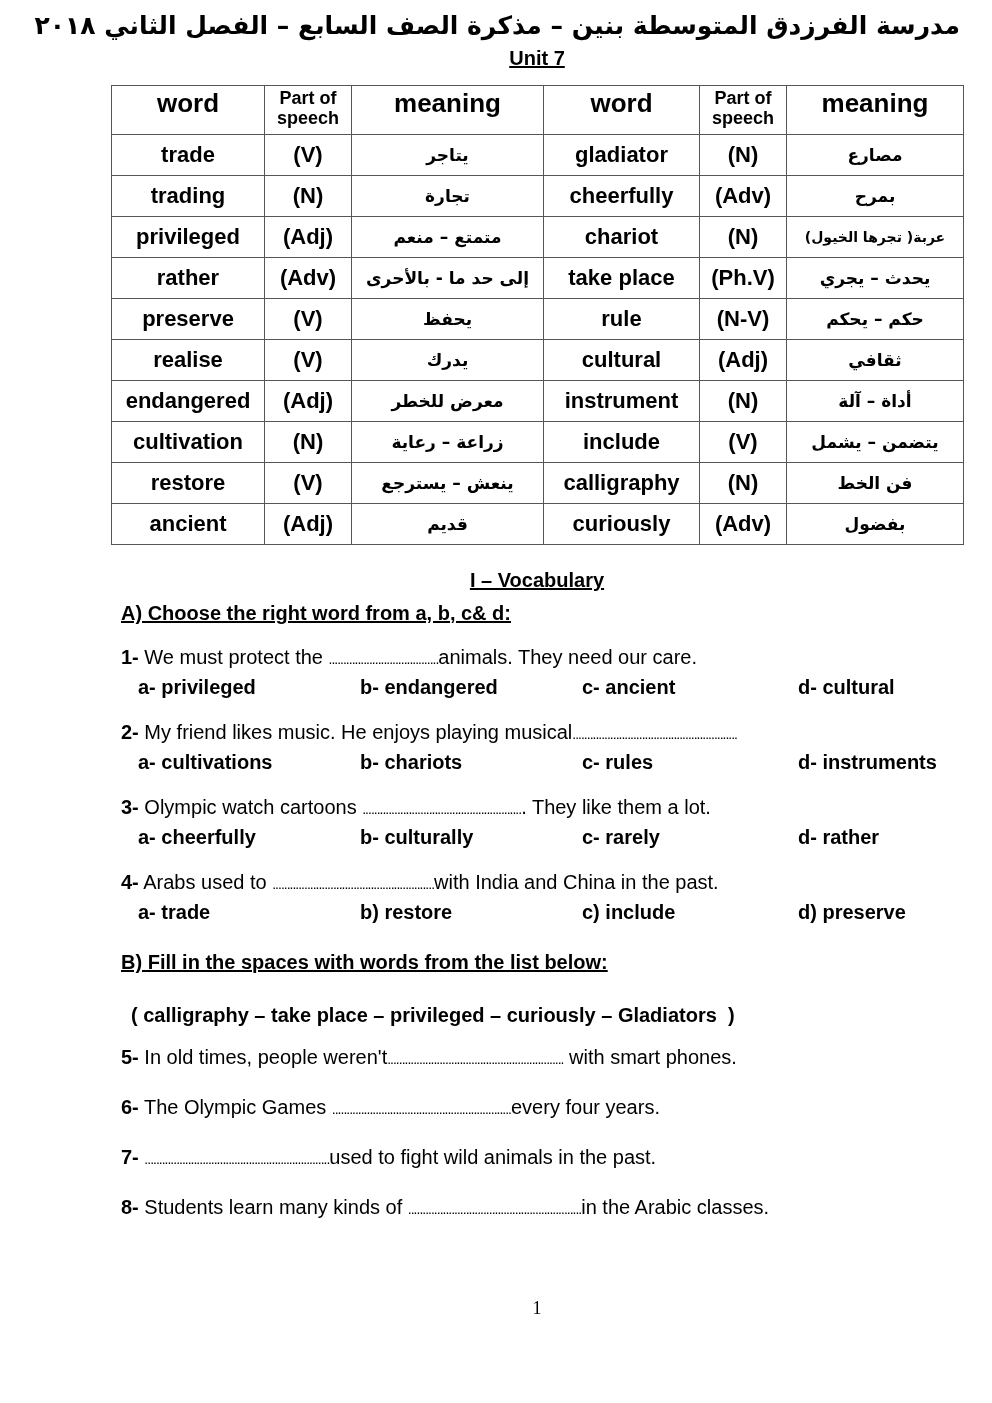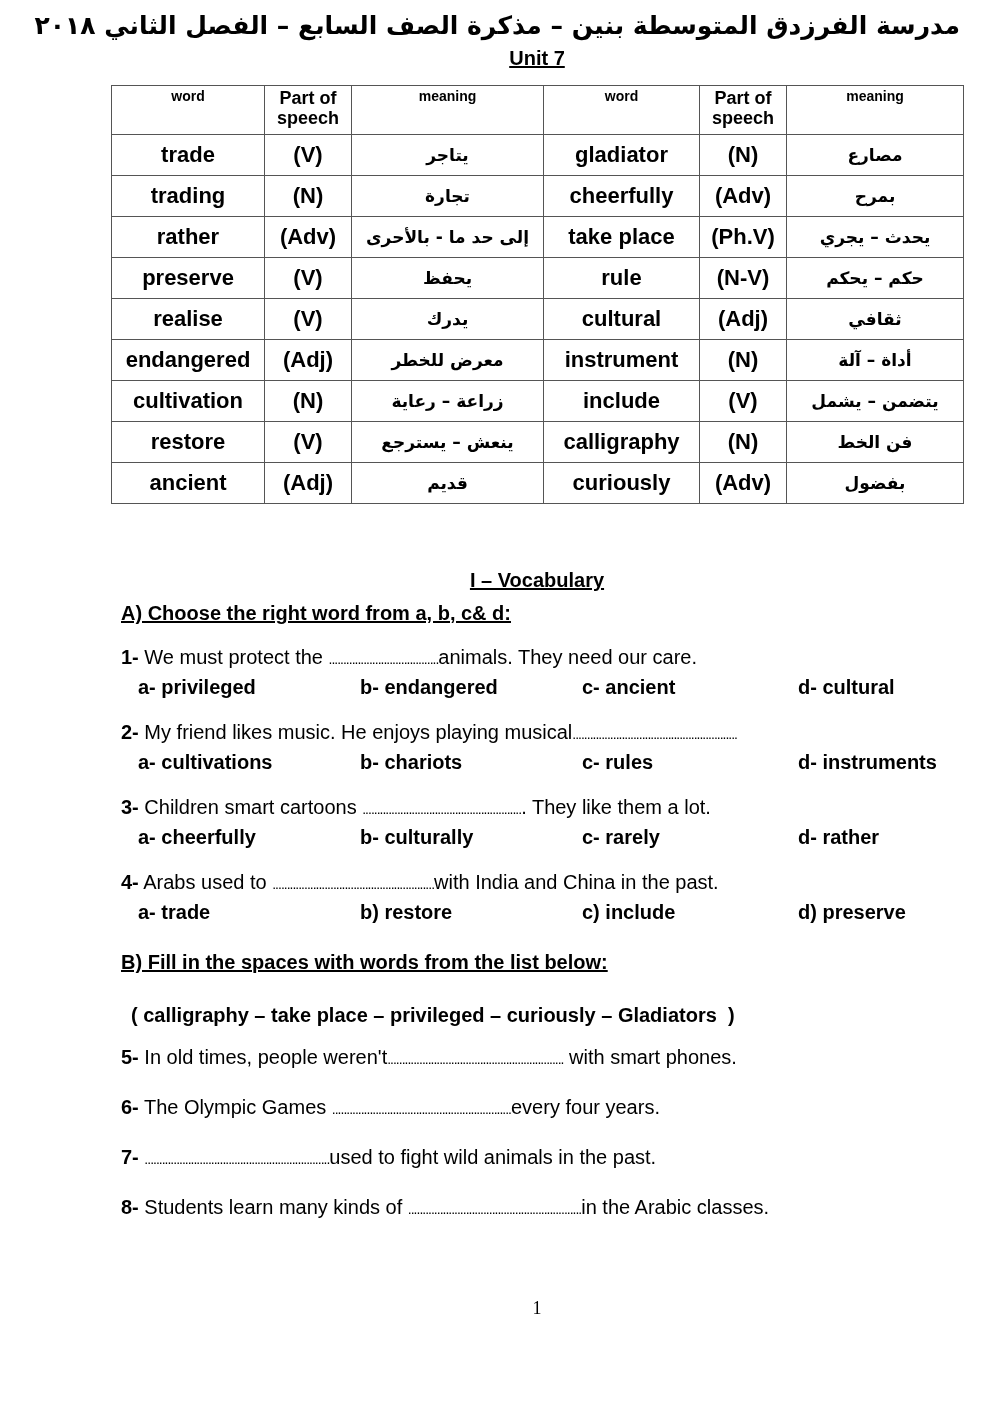--- a/index.html
+++ b/index.html
@@ -7,21 +7,21 @@
          font-family: "Liberation Sans", "DejaVu Sans", sans-serif; color: #000; }
   .title-ar { position: absolute; top: 6px; left: 110px; width: 850px; text-align: center;
               direction: rtl; font-family: "DejaVu Sans", sans-serif; font-weight: bold;
               font-size: 25px; line-height: 40px; white-space: nowrap; letter-spacing: -0.5px; }
   .unit { position: absolute; top: 47px; left: 0; width: 1074px; text-align: center;
           font-weight: bold; font-size: 20px; text-decoration: underline; }
   table.vocab { position: absolute; top: 85px; left: 111px; width: 852px; border-collapse: collapse;
                 table-layout: fixed; }
   table.vocab td, table.vocab th { border: 1.5px solid #555; text-align: center; padding: 0;
                 font-weight: bold; font-size: 22px; height: 40px; vertical-align: middle; }
-  table.vocab th { height: 46px; font-size: 14px; vertical-align: top; padding-top: 2px; }
+  table.vocab th { height: 46px; font-size: 26px; vertical-align: top; padding-top: 2px; }
   table.vocab th.pos { font-size: 18px; line-height: 20px; }
   table.vocab td.ar { font-family: "DejaVu Sans", sans-serif; font-size: 17px; direction: rtl; }
   table.vocab td.ar.small { font-size: 14px; }
   .sec-title { position: absolute; left: 0; width: 1074px; text-align: center; font-weight: bold;
                font-size: 20px; text-decoration: underline; }
   .sub { position: absolute; left: 121px; font-weight: bold; font-size: 20px; text-decoration: underline; }
   .q { position: absolute; left: 121px; font-size: 20px; white-space: nowrap; margin-top: 8px; }
   .q b { font-weight: bold; }
   .dots { letter-spacing: -1px; font-size: 14px; }
   .opts { position: absolute; left: 138px; width: 830px; font-weight: bold; font-size: 20px; white-space: nowrap; }
@@ -64,20 +64,28 @@
         <td>(N)</td>
         <td class="ar">مصارع</td>
       </tr>
       <tr>
         <td>trading</td>
         <td>(N)</td>
         <td class="ar">تجارة</td>
         <td>cheerfully</td>
         <td>(Adv)</td>
         <td class="ar">بمرح</td>
+      </tr>
+      <tr>
+        <td>privileged</td>
+        <td>(Adj)</td>
+        <td class="ar">متمتع – منعم</td>
+        <td>chariot</td>
+        <td>(N)</td>
+        <td class="ar small">عربة( تجرها الخيول)</td>
       </tr>
       <tr>
         <td>rather</td>
         <td>(Adv)</td>
         <td class="ar">إلى حد ما - بالأحرى</td>
         <td>take place</td>
         <td>(Ph.V)</td>
         <td class="ar">يحدث – يجري</td>
       </tr>
       <tr>
@@ -142,21 +150,21 @@
       <span style="left: 444px;">c- ancient</span>
       <span style="left: 660px;">d- cultural</span>
     </div>
     <div class="q" style="top: 713px;"><b>2-</b><span> My friend likes music. He enjoys playing musical</span><span class="dots">.........................................................</span><span></span></div>
     <div class="opts" style="top: 751px;">
       <span style="left: 0px;">a- cultivations</span>
       <span style="left: 222px;">b- chariots</span>
       <span style="left: 444px;">c- rules</span>
       <span style="left: 660px;">d- instruments</span>
     </div>
-    <div class="q" style="top: 788px;"><b>3-</b><span> Children smart cartoons </span><span class="dots">.......................................................</span><span>. They like them a lot.</span></div>
+    <div class="q" style="top: 788px;"><b>3-</b><span> Olympic watch cartoons </span><span class="dots">.......................................................</span><span>. They like them a lot.</span></div>
     <div class="opts" style="top: 826px;">
       <span style="left: 0px;">a- cheerfully</span>
       <span style="left: 222px;">b- culturally</span>
       <span style="left: 444px;">c- rarely</span>
       <span style="left: 660px;">d- rather</span>
     </div>
     <div class="q" style="top: 863px;"><b>4-</b><span> Arabs used to </span><span class="dots">........................................................</span><span>with India and China in the past.</span></div>
     <div class="opts" style="top: 901px;">
       <span style="left: 0px; text-align: right;">a- trade</span>
       <span style="left: 222px;">b) restore</span>

